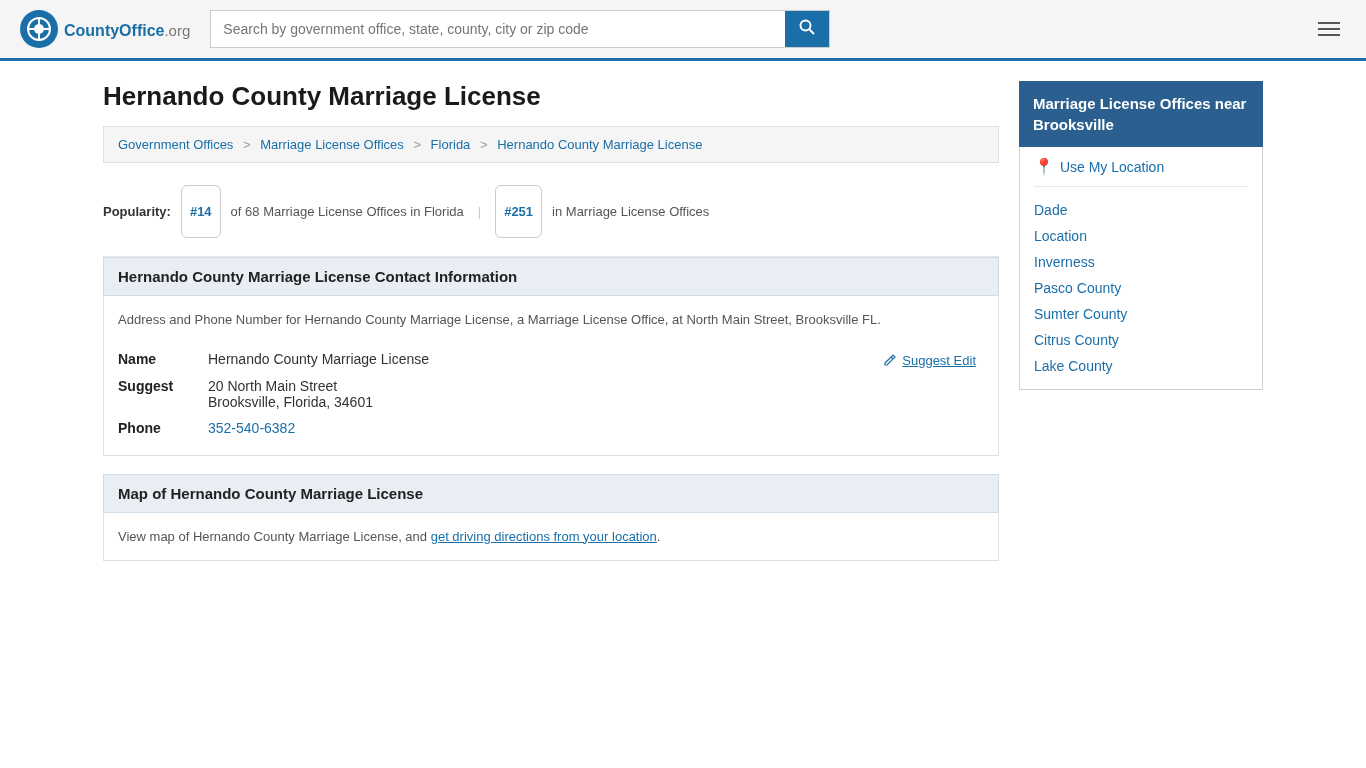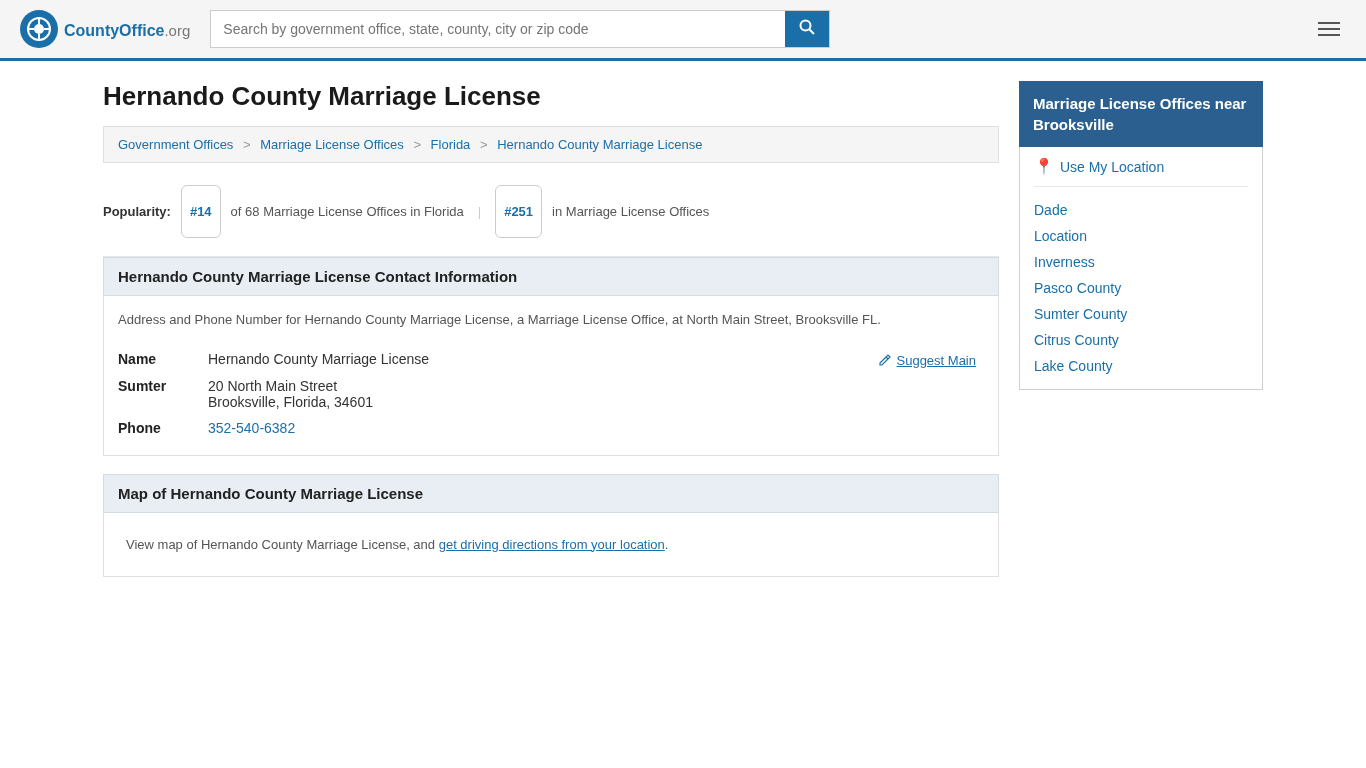--- a/index.html
+++ b/index.html
@@ -203,21 +203,21 @@
       background: none;
       border: none;
       float: right;
       margin-top: 2px;
     }
 
     
     .map-block {
       border: 1px solid #e0e0e0;
       border-top: none;
-      padding: 22px;
+      padding: 14px;
       margin-bottom: 11px;
     }
     .map-desc {
       font-size: 13px;
       color: #555;
       line-height: 1.5;
     }
     .map-desc a {
       color: #1a6fa8;
       text-decoration: underline;
@@ -338,26 +338,26 @@
         <tbody>
             <tr>
           <td class="label-cell">Name</td>
           <td class="value-cell">
             <span>Hernando County Marriage License</span>
             <button class="suggest-edit-btn">
               <svg width="14" height="14" viewBox="0 0 14 14" fill="none">
                 <path d="M2 10L10 2l2 2-8 8H2v-2z" stroke="#1a6fa8" stroke-width="1.2" fill="none"></path>
                 <line x1="8" y1="4" x2="10" y2="6" stroke="#1a6fa8" stroke-width="1.2"></line>
               </svg>
-              <span>Suggest Main</span>
+              <span>Suggest Edit</span>
             </button>
           </td>
         </tr>
         <tr>
-          <td class="label-cell">Sumter</td>
+          <td class="label-cell">Suggest</td>
           <td class="value-cell">
             <div>20 North Main Street</div>
             <div>Brooksville, Florida, 34601</div>
           </td>
         </tr>
         <tr>
           <td class="label-cell">Phone</td>
           <td class="value-cell">
             <a href="tel:3525406382">352-540-6382</a>
           </td>

